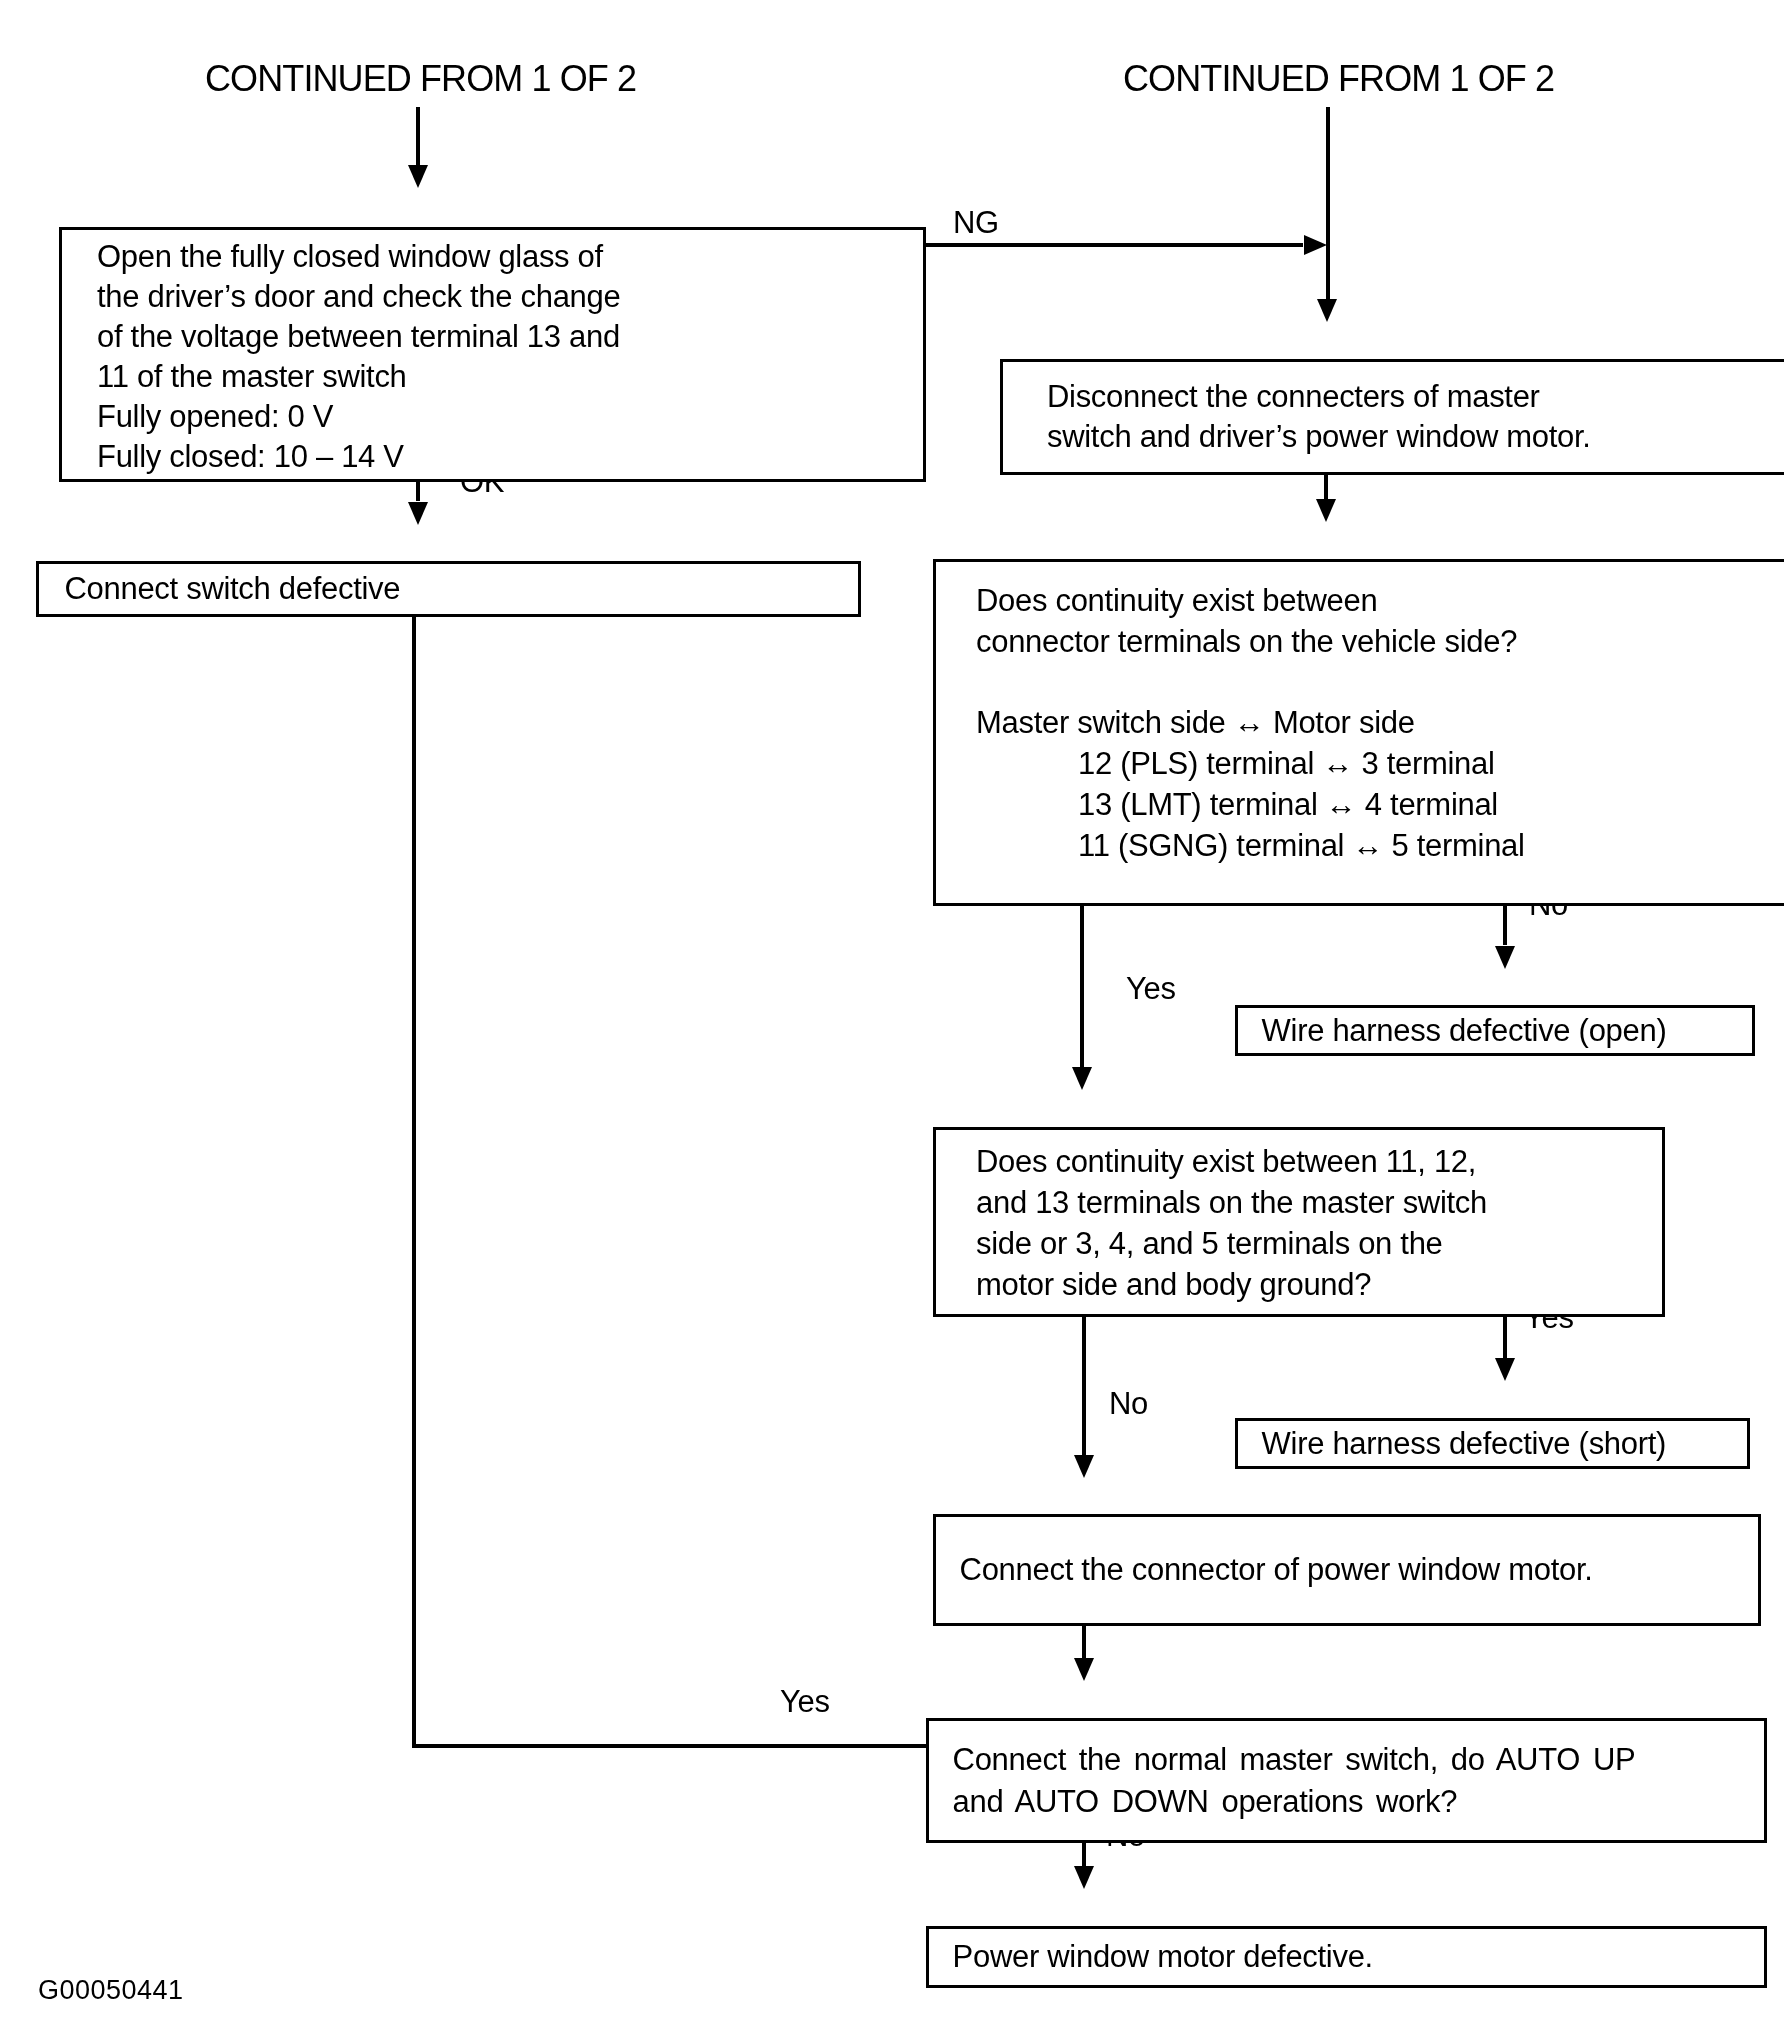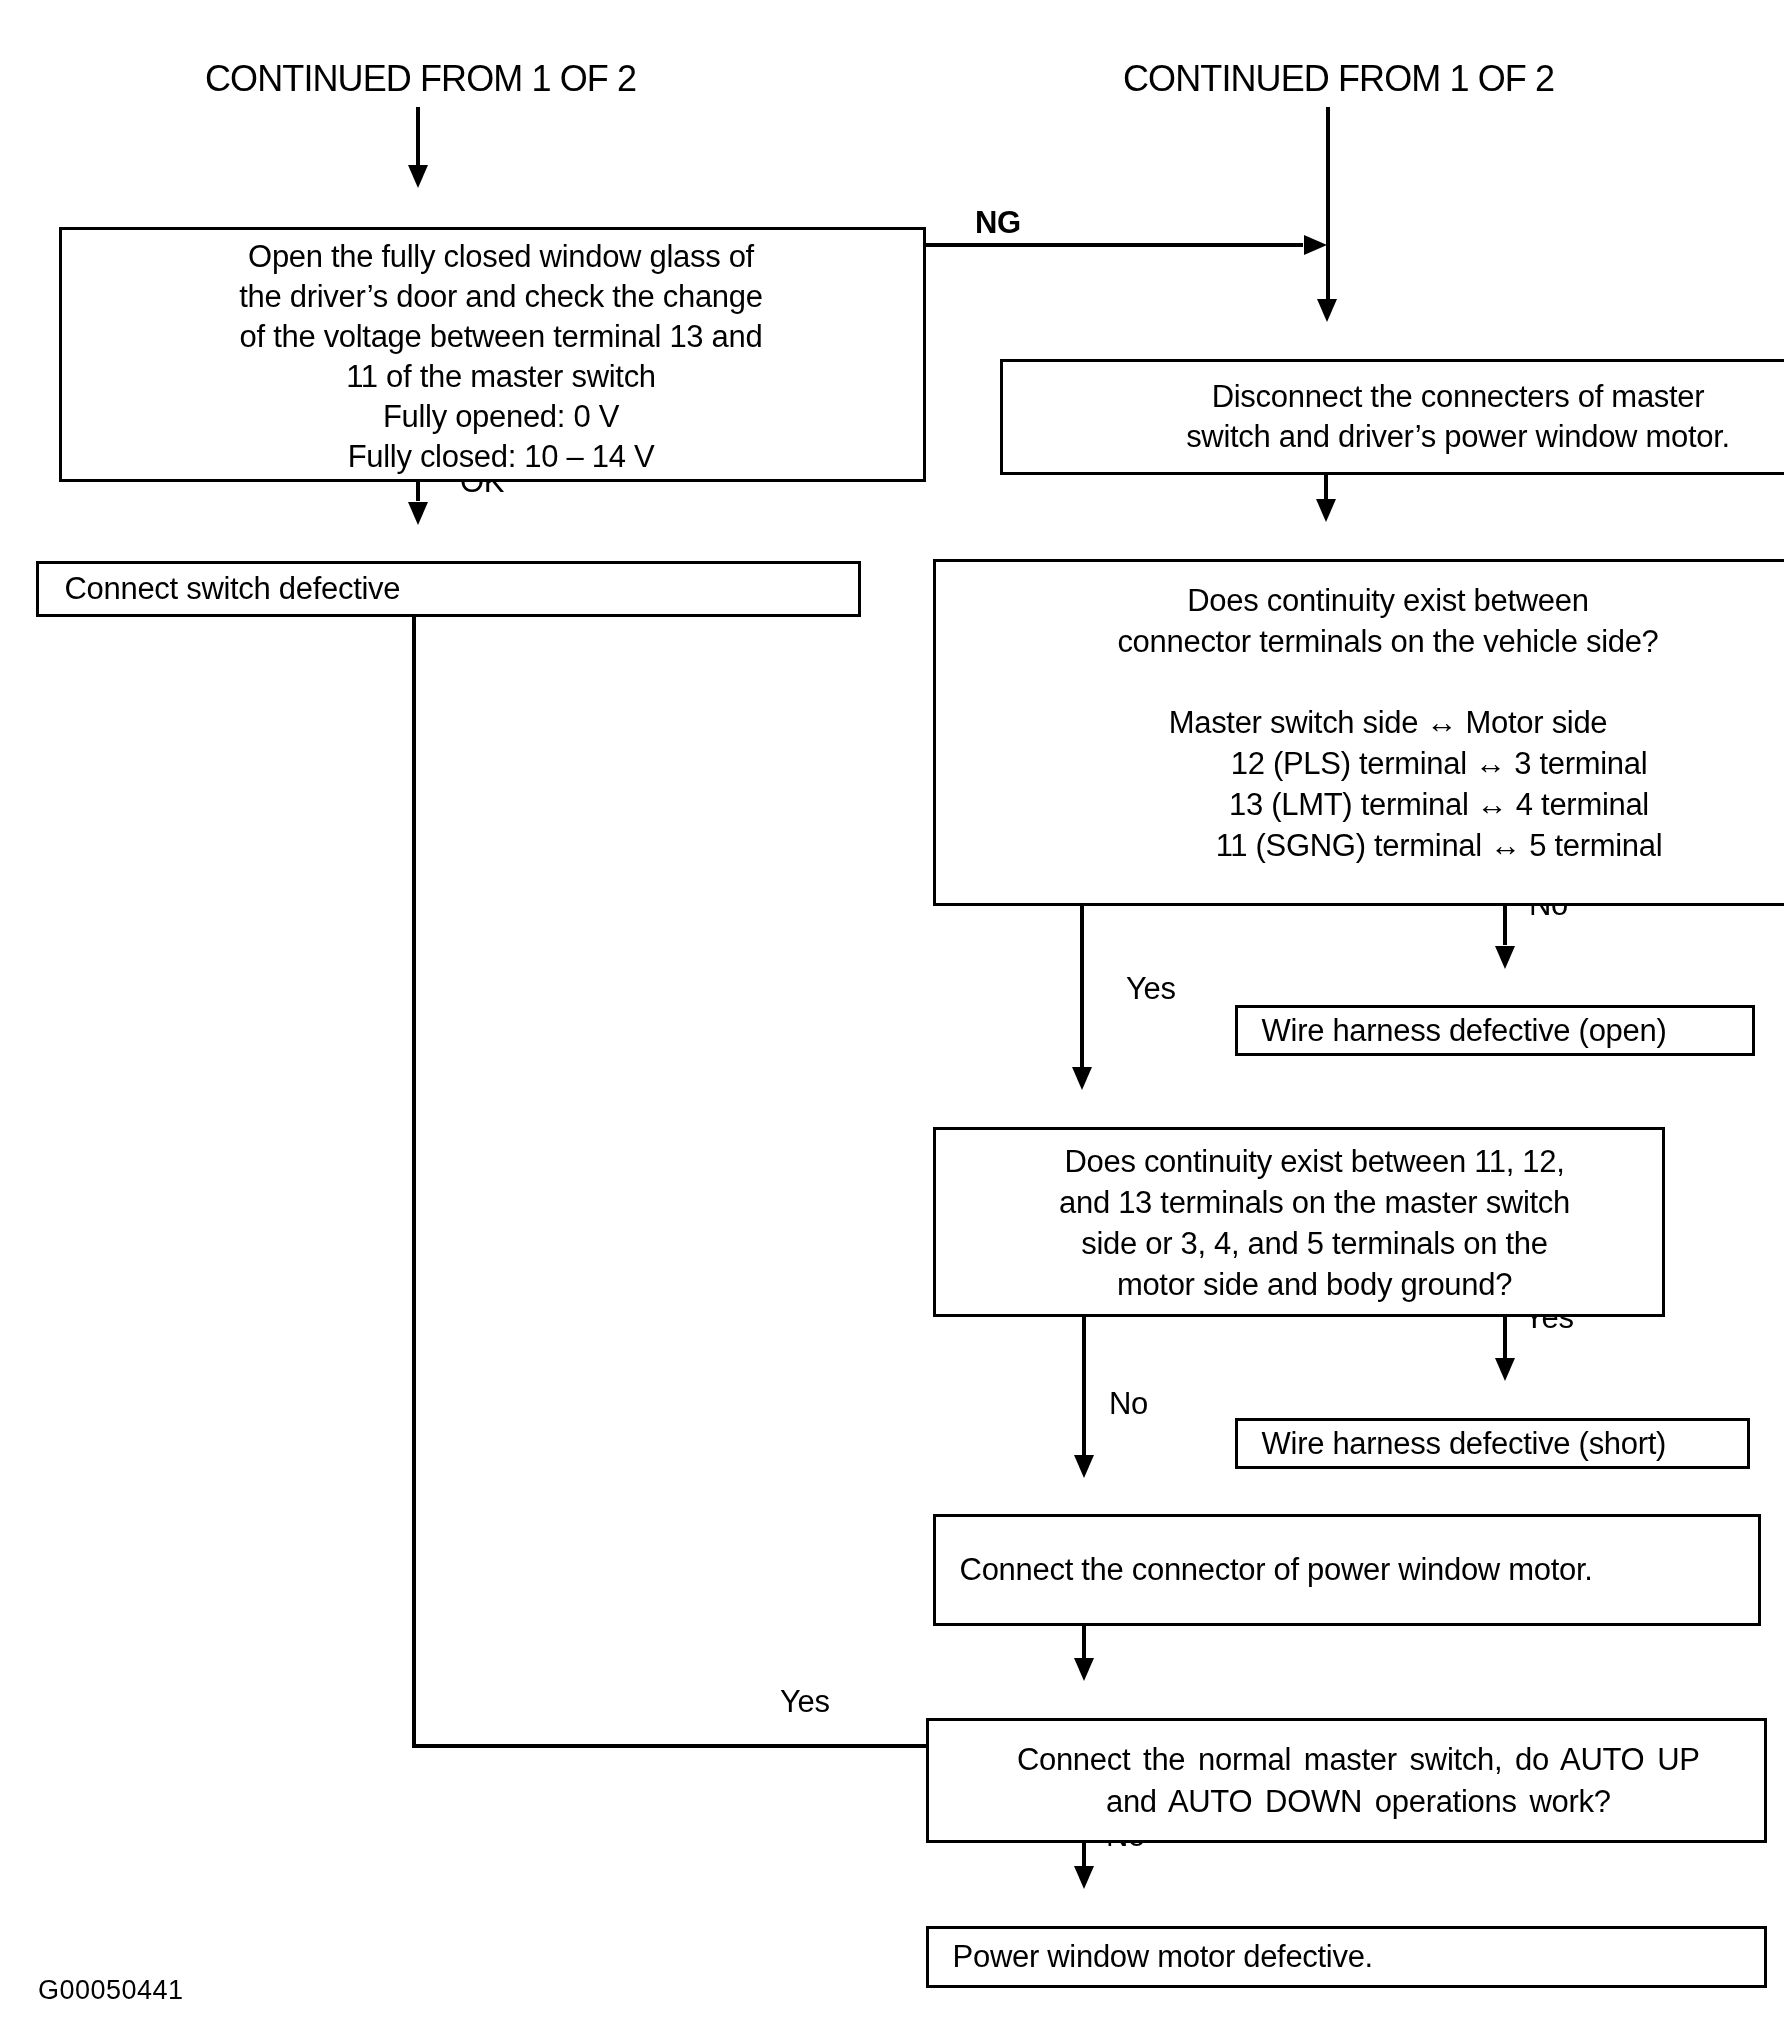--- a/index.html
+++ b/index.html
@@ -4,21 +4,20 @@
 <style>
   html,body{margin:0;padding:0;background:#ffffff;}
   .canvas{
     position:relative;
     width:1785px;
     height:2044px;
     background:#ffffff;
     font-family:"Liberation Sans","DejaVu Sans",sans-serif;
     color:#000;
     letter-spacing:-0.3px;
-    text-align:center;
   }
   .hdr{
     position:absolute;
     font-size:36px;
     letter-spacing:-0.9px;
     white-space:nowrap;
   }
   #hdr-left{left:205px;top:58px;}
   #hdr-right{left:1123px;top:58px;}
 
@@ -44,21 +43,21 @@
   #box-g{left:1235px;top:1382px;width:515px;height:51px;display:flex;align-items:center;padding-left:23.6px;}
   #box-h{left:933px;top:1478px;width:828px;height:112px;display:flex;align-items:center;padding-left:23.6px;}
   #box-i{left:926px;top:1682px;width:841px;height:125px;display:flex;flex-direction:column;justify-content:center;padding-left:23.6px;word-spacing:4.5px;line-height:42px;}
   #box-j{left:926px;top:1890px;width:841px;height:62px;display:flex;align-items:center;padding-left:23.6px;}
 
   .lbl{
     position:absolute;
     font-size:31px;
     white-space:nowrap;
   }
-  #lbl-ng{left:975px;top:205px;font-weight:bold;}
+  #lbl-ng{left:953px;top:205px;}
   #lbl-ok{left:460px;top:464px;}
   #lbl-yes-continuity{left:1126px;top:971px;}
   #lbl-no-continuity{left:1529px;top:887px;}
   #lbl-yes-short{left:1524px;top:1300px;}
   #lbl-no-ground{left:1109px;top:1386px;}
   #lbl-yes-loop{left:780px;top:1684px;}
   #lbl-no-auto{left:1106px;top:1818px;}
 
   .line{position:absolute;background:#000;}
   .head{position:absolute;width:0;height:0;}

